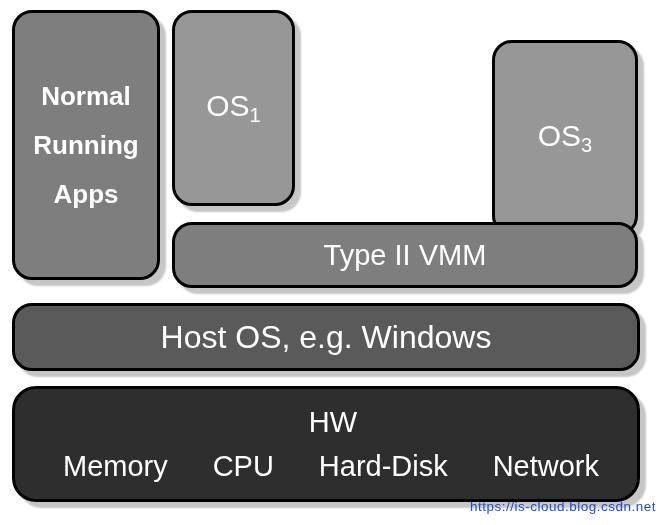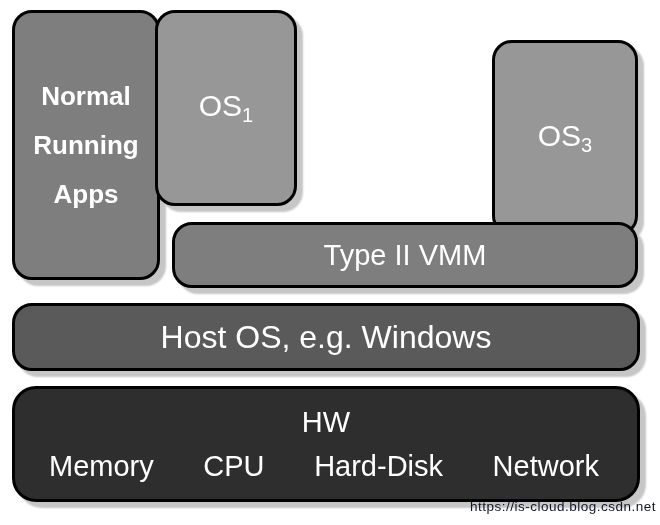--- a/index.html
+++ b/index.html
@@ -33,21 +33,21 @@
     flex-direction: column;
     font-weight: bold;
     font-size: 26px;
     line-height: 49px;
   }
   .os-box {
     top: 10px; width: 146px; height: 196px;
     background: #979797;
     font-size: 30px;
   }
-  .os-1 { left: 155px; width: 142px; }
+  .os-1 { left: 172px; width: 123px; }
   .os-2 { left: 332px; }
   .os-3 { left: 492px; margin-top: 30px; }
   .os-box .os-label { position: relative; }
   .os-box .sub {
     font-size: 20px;
     vertical-align: -6px;
   }
   .vmm {
     left: 172px; top: 222px; width: 466px; height: 66px;
     background: #7e7e7e;
@@ -58,40 +58,40 @@
     background: #5a5a5a;
     font-size: 32px;
   }
   .hw {
     left: 12px; top: 386px; width: 628px; height: 116px;
     background: #2e2e2e;
     border-radius: 24px;
     flex-direction: column;
     justify-content: flex-start;
     align-items: stretch;
-    padding: 12px 0 0 0;
+    padding: 12px 0 0 14px;
     font-size: 29px;
   }
   .hw-title {
     text-align: center;
     line-height: 42px;
   }
   .hw-row {
     display: flex;
     justify-content: space-between;
     padding: 0 38px 0 34px;
     line-height: 46px;
   }
   .watermark {
     position: absolute;
     right: 4px;
     top: 499px;
     font-size: 13.5px;
     letter-spacing: 0.5px;
-    color: #0f172a;
+    color: #1d4ed8;
   }
 </style>
 </head>
 <body>
 
 <div class="canvas">
 
   <div class="box normal-apps">
     <span>Normal</span>
     <span>Running</span>

